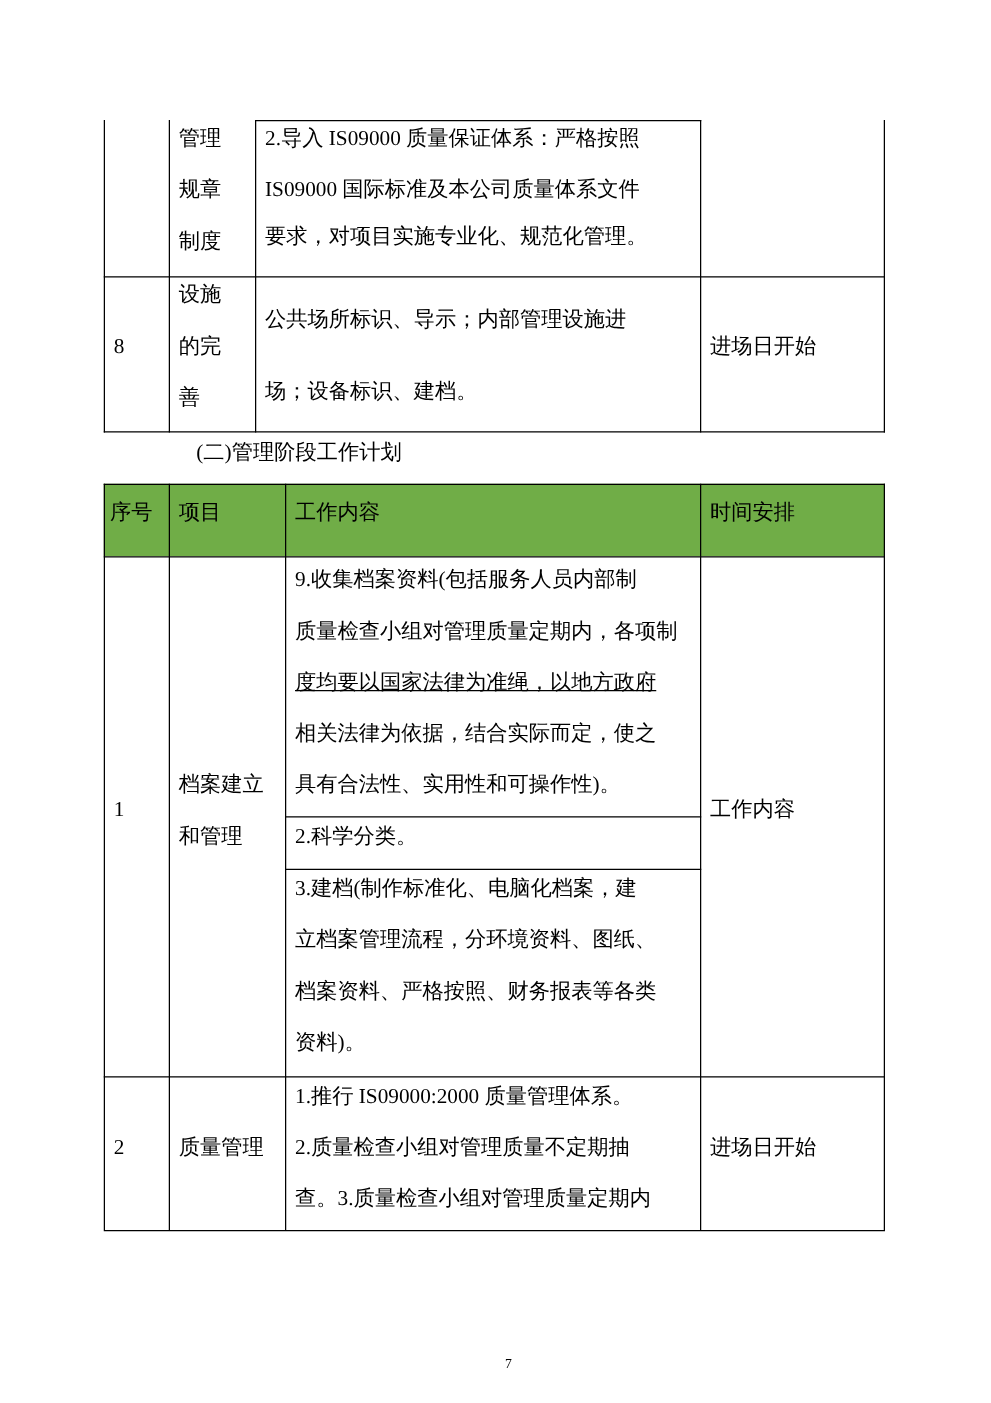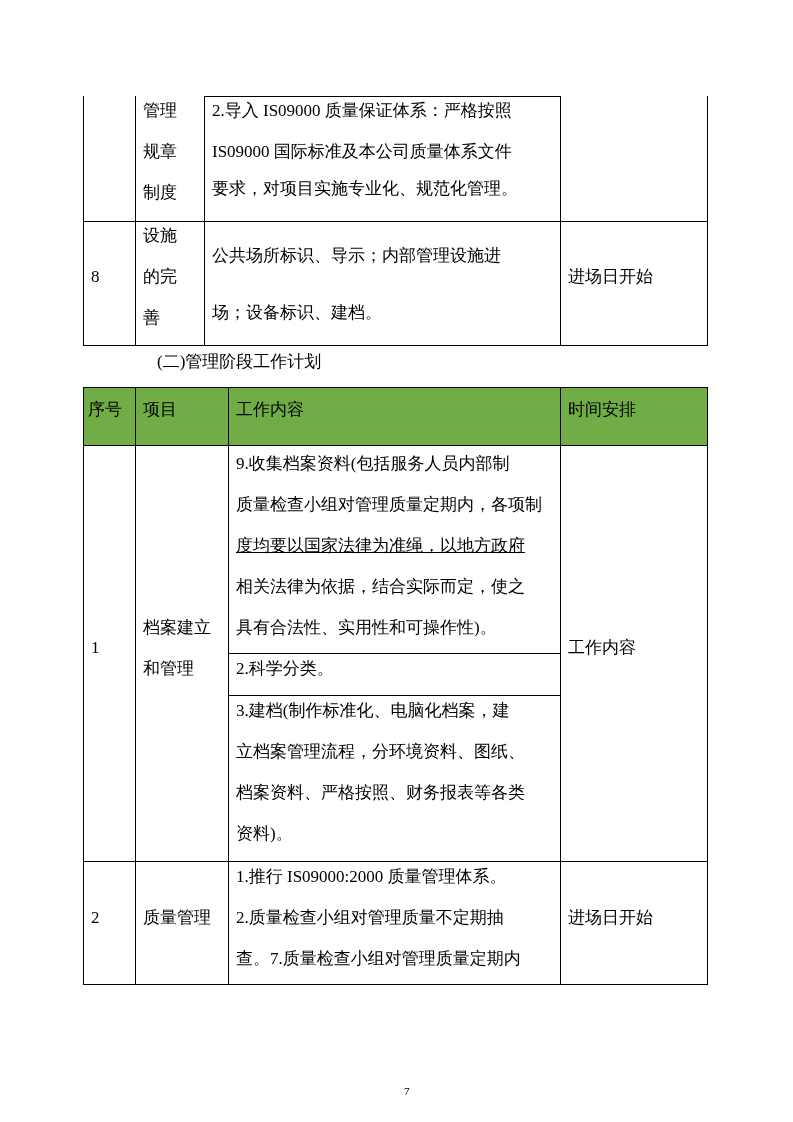--- a/index.html
+++ b/index.html
@@ -91,18 +91,18 @@
     <div class="cell-text" style="left:236px; top:813px;">资料)。</div>
 
     <div class="cell-text" style="left:568px; top:627px;">工作内容</div>
   </div>
 
   <div>
     <div class="cell-text" style="left:91px; top:897px;">2</div>
     <div class="cell-text" style="left:143px; top:897px;">质量管理</div>
     <div class="cell-text" style="left:236px; top:856px;">1.推行 IS09000:2000 质量管理体系。</div>
     <div class="cell-text" style="left:236px; top:897px;">2.质量检查小组对管理质量不定期抽</div>
-    <div class="cell-text" style="left:236px; top:938px;">查。7.质量检查小组对管理质量定期内</div>
+    <div class="cell-text" style="left:236px; top:938px;">查。3.质量检查小组对管理质量定期内</div>
     <div class="cell-text" style="left:568px; top:897px;">进场日开始</div>
   </div>
 </div>
 
 <div class="page-num" style="left:404px; top:1085px;">7</div>
 
 </body></html>

